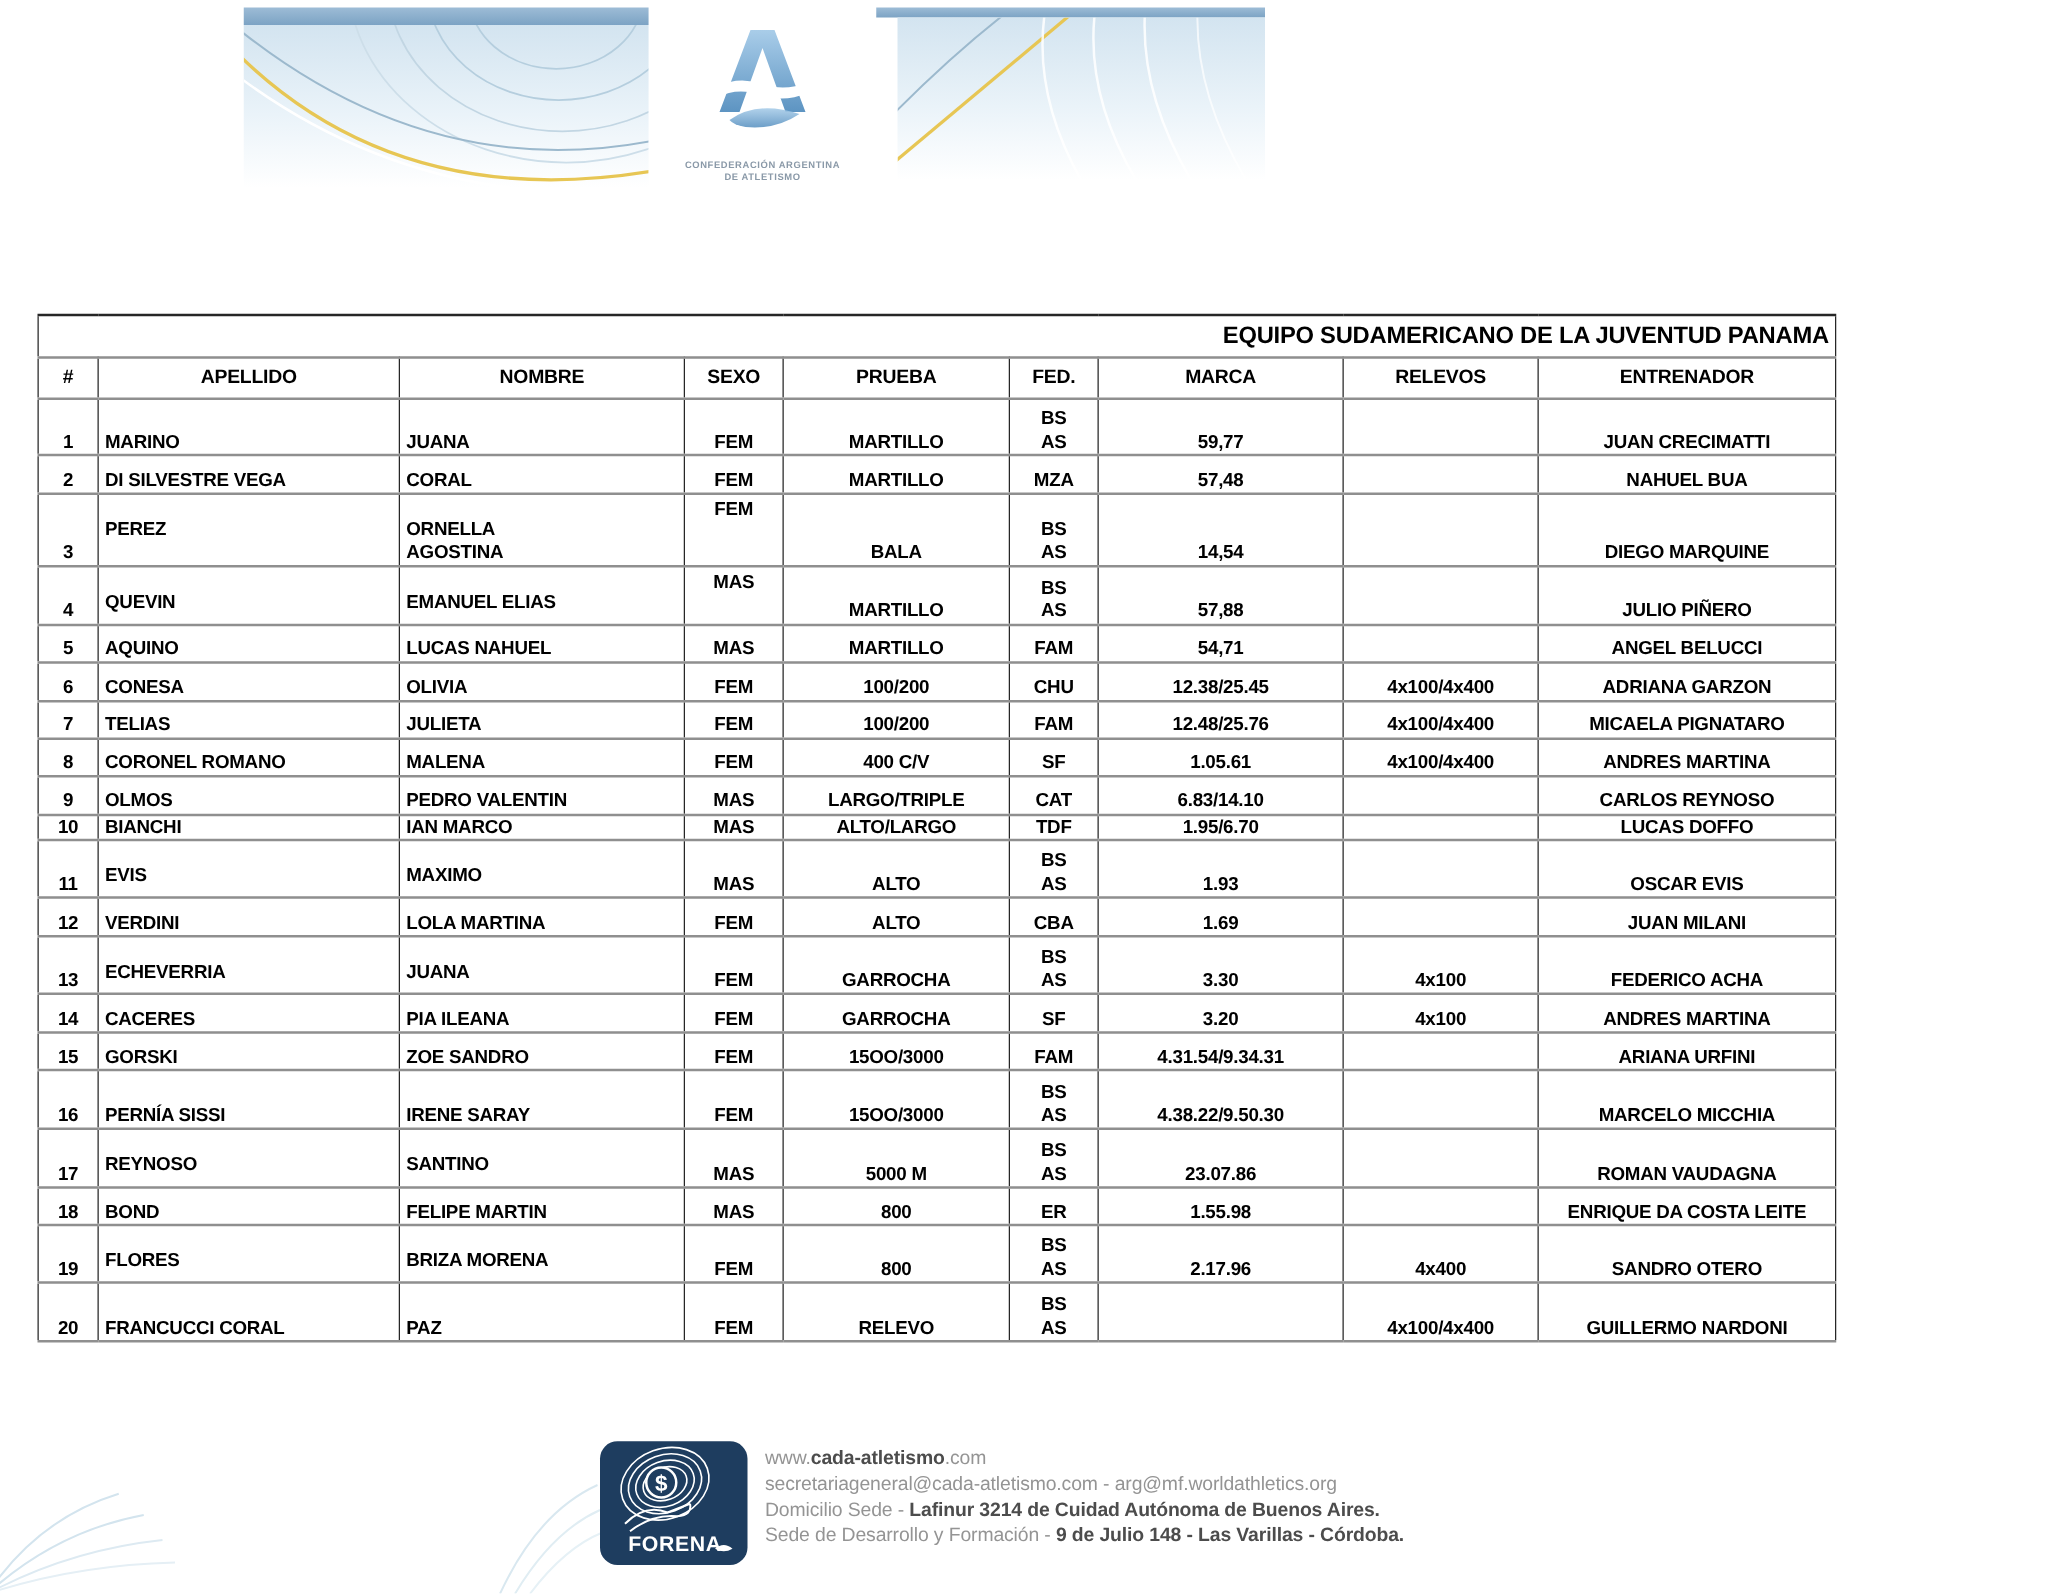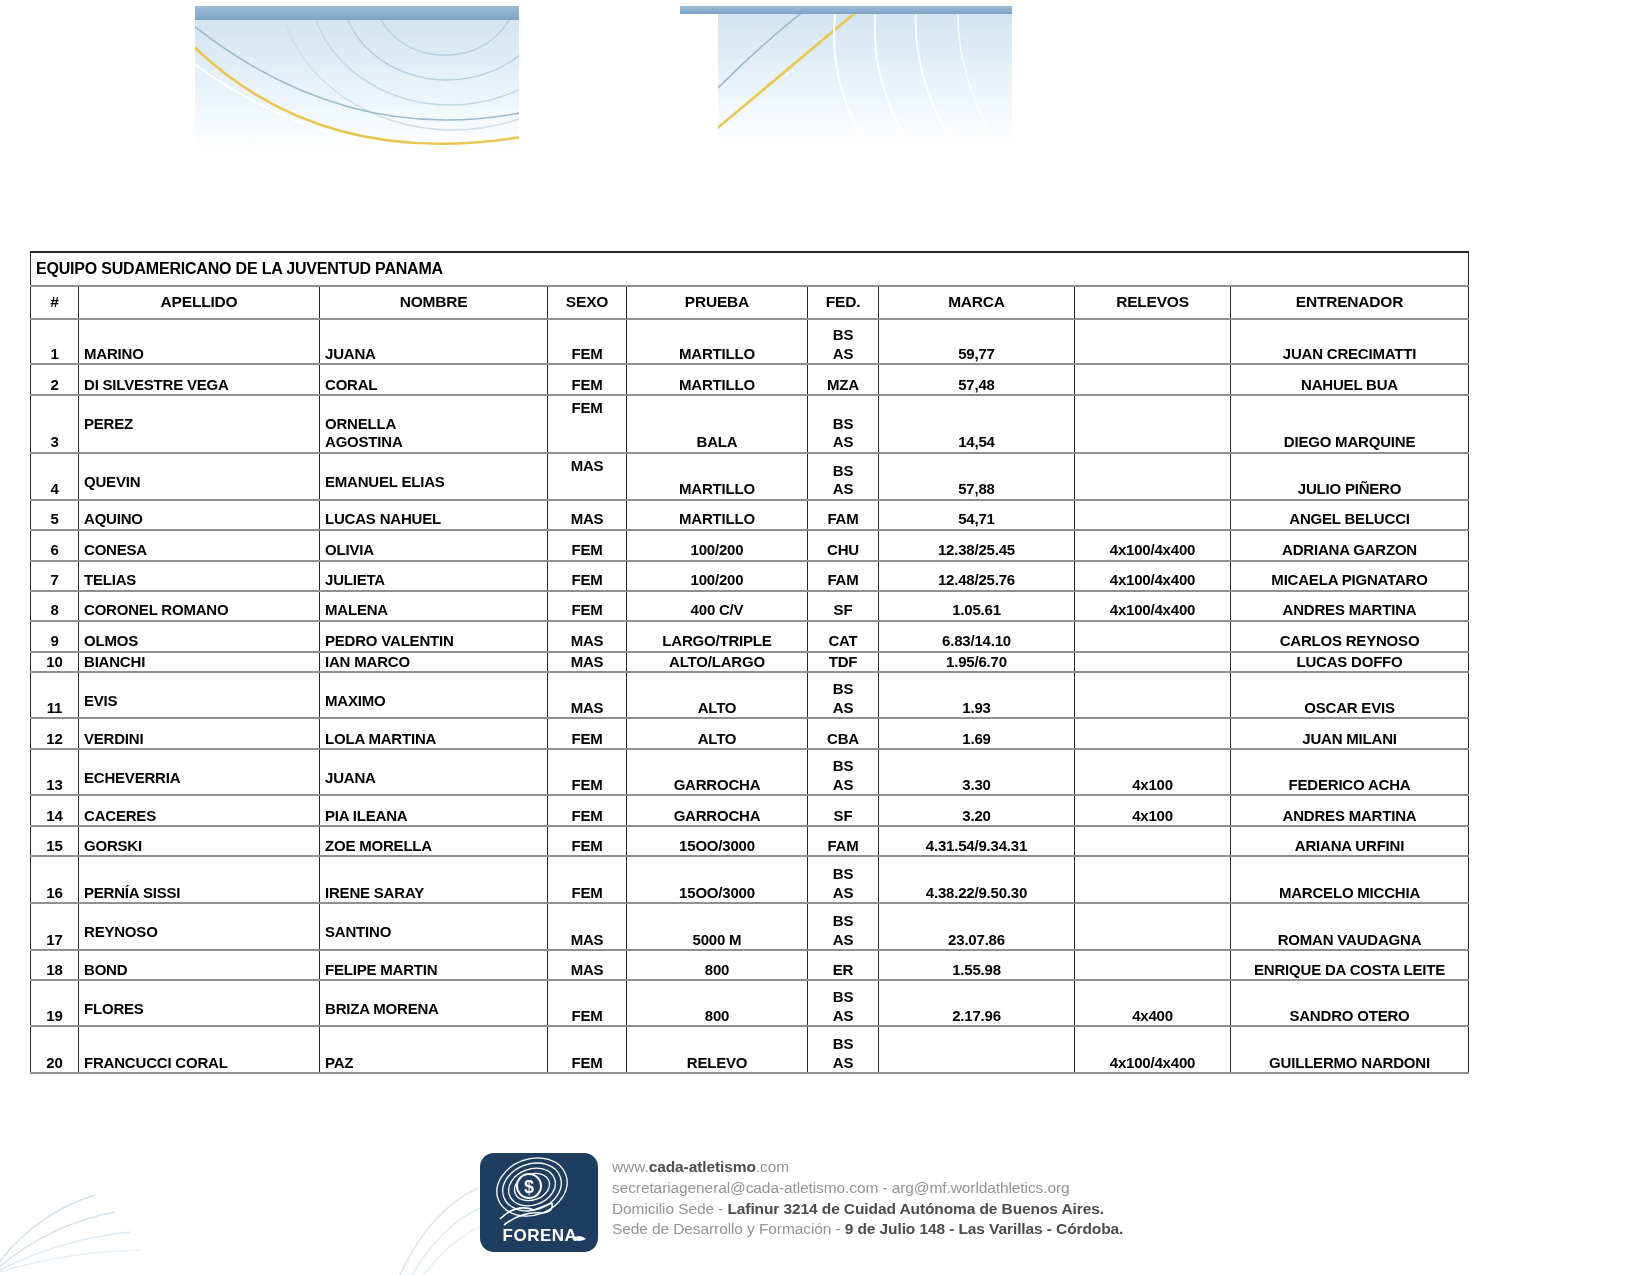--- a/index.html
+++ b/index.html
@@ -24,21 +24,21 @@
   .org-text{margin-top:6px;font-size:7.5px;line-height:10px;color:#8a99a8;letter-spacing:.5px;font-weight:bold;}
 
   
   table.roster{position:absolute;left:30px;top:251px;width:1438px;table-layout:fixed;
                border-collapse:collapse;border-top:2px solid var(--border-dark);}
   table.roster td,table.roster th{
       border-left:1.5px solid var(--border-dark);border-right:1.5px solid var(--border-dark);
       border-bottom:2.4px solid var(--border-gray);
       font-weight:bold;color:#000;font-size:15px;padding:0 5px;overflow:hidden;
       letter-spacing:-.2px;line-height:1.22;}
-  tr.title-row td{font-size:16px;text-align:left;vertical-align:middle;height:32px;}
+  tr.title-row td{font-size:19px;text-align:right;vertical-align:middle;height:32px;}
   tr.header-row th{font-size:15.5px;text-align:center;vertical-align:middle;height:31px;}
   tbody td{vertical-align:bottom;padding-bottom:4px;white-space:pre-line;}
   .c-num,.c-sexo,.c-prueba,.c-fed,.c-marca,.c-relevos,.c-entrenador{text-align:center;}
   .c-apellido,.c-nombre{text-align:left;padding-left:9px;}
   tr.names-top .c-apellido,tr.names-top .c-nombre{vertical-align:top;padding-top:19px;}
   tr.sexo-top .c-sexo{vertical-align:top;padding-top:3px;}
 
   
   .forena-box{position:absolute;left:480px;top:1153px;width:118px;height:99px;
               background:var(--forena-bg);border-radius:14px;}
@@ -74,20 +74,37 @@
         <path d="M-8 82 Q 45 28 95 -10" fill="none" stroke="#9cb9cd" stroke-width="1.6"></path>
         <path d="M-10 122 Q 70 55 150 -12" fill="none" stroke="#e7c654" stroke-width="2.6"></path>
         <path d="M118 -5 Q 108 62 148 132" fill="none" stroke="#ffffff" stroke-width="2" opacity=".85"></path>
         <path d="M158 -5 Q 150 62 192 132" fill="none" stroke="#ffffff" stroke-width="2" opacity=".85"></path>
         <path d="M198 -5 Q 194 62 236 132" fill="none" stroke="#ffffff" stroke-width="2" opacity=".85"></path>
         <path d="M240 -5 Q 238 62 280 132" fill="none" stroke="#ffffff" stroke-width="1.6" opacity=".7"></path>
       </svg>
     </div>
   </div>
 
+  <div class="logo-box">
+    <svg width="72" height="92" viewBox="0 0 90 115">
+      <defs>
+        <linearGradient id="ag" x1="0" y1="0" x2="0" y2="1">
+          <stop offset="0" stop-color="#a9cde9"></stop>
+            <stop offset="1" stop-color="#5d94c2"></stop>
+        </linearGradient>
+      </defs>
+      <path d="M33 0 H57 L88 82 H68 L45 18 L22 82 H2 Z" fill="url(#ag)"></path>
+      <path d="M0 56 Q22 46 45 54 Q68 62 90 52 L90 63 Q66 73 44 65 Q20 57 0 67 Z" fill="#ffffff"></path>
+      <path d="M12 90 Q40 70 82 84 Q58 100 28 97 Q16 95 12 90 Z" fill="url(#ag)" opacity=".9"></path>
+    </svg>
+    <div class="org-text">
+      <div>CONFEDERACIÓN ARGENTINA</div>
+      <div>DE ATLETISMO</div>
+    </div>
+  </div>
 
   <table class="roster">
     <colgroup>
       <col style="width:48px">
         <col style="width:241px">
         <col style="width:228px">
       <col style="width:79px">
         <col style="width:181px">
         <col style="width:71px">
       <col style="width:196px">
@@ -267,21 +284,21 @@
           <td class="c-sexo">FEM</td>
           <td class="c-prueba">GARROCHA</td>
           <td class="c-fed">SF</td>
           <td class="c-marca">3.20</td>
           <td class="c-relevos">4x100</td>
           <td class="c-entrenador">ANDRES MARTINA</td>
         </tr>
         <tr style="height: 30px;">
           <td class="c-num">15</td>
           <td class="c-apellido">GORSKI</td>
-          <td class="c-nombre">ZOE MORELLA</td>
+          <td class="c-nombre">ZOE SANDRO</td>
           <td class="c-sexo">FEM</td>
           <td class="c-prueba">15OO/3000</td>
           <td class="c-fed">FAM</td>
           <td class="c-marca">4.31.54/9.34.31</td>
           <td class="c-relevos"></td>
           <td class="c-entrenador">ARIANA URFINI</td>
         </tr>
         <tr style="height: 47px;">
           <td class="c-num">16</td>
           <td class="c-apellido">PERNÍA SISSI</td>

